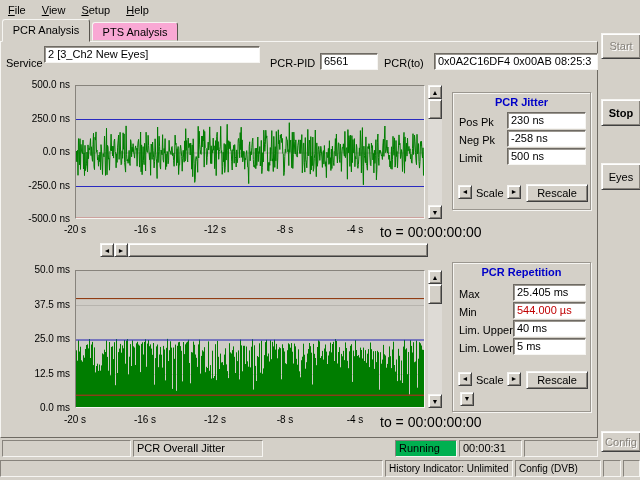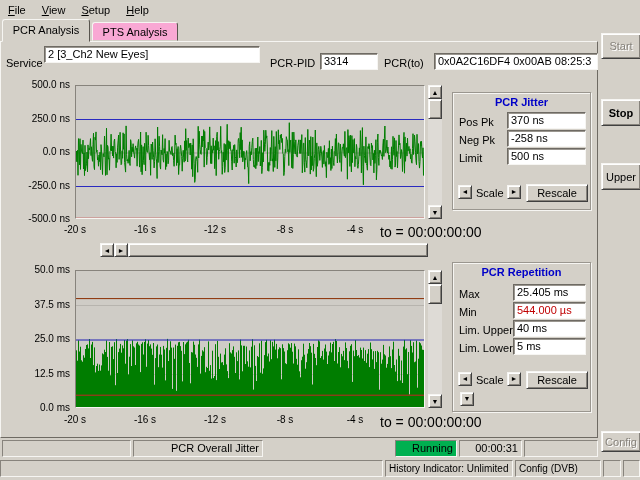--- a/index.html
+++ b/index.html
@@ -32,21 +32,21 @@
 
   .vscroll{position:absolute;width:14px;background:#dedbd6;z-index:4;}
   .hscroll{position:absolute;height:14px;background:#dedbd6;z-index:4;}
   .sb-btn{position:absolute;width:14px;height:14px;background:#d4d0c8;border:1px solid;border-color:#f6f5f2 #404040 #404040 #f6f5f2;box-shadow:inset 1px 1px 0 #fff,inset -1px -1px 0 #87837c;font-size:7px;display:flex;align-items:center;justify-content:center;cursor:pointer;}
   .sb-thumb{position:absolute;background:#d4d0c8;border:1px solid;border-color:#f6f5f2 #404040 #404040 #f6f5f2;box-shadow:inset 1px 1px 0 #fff,inset -1px -1px 0 #87837c;cursor:pointer;}
 
   .grouppanel{position:absolute;border:1px solid #9a968f;box-shadow:1px 1px 0 #f6f5f2,inset 1px 1px 0 #f6f5f2;z-index:3;}
   .ptitle{position:absolute;text-align:center;font-weight:bold;color:#0000c8;z-index:4;}
 
   .scell{position:absolute;height:17px;border:1px solid;border-color:#87837c #f6f5f2 #f6f5f2 #87837c;line-height:15px;padding:0 3px;white-space:nowrap;overflow:hidden;z-index:4;}
-  .center{text-align:right;}
+  .center{text-align:left;}
   .running{background:#00b050;}
   .small{font-size:10px;}
 </style>
 </head>
 <body>
 
 <div id="screen">
 
   <div class="menubar">
       <div class="menu-item"><u>F</u>ile</div>
@@ -56,21 +56,21 @@
     </div>
 
   <div class="tab" id="tab1">PCR Analysis</div>
   <div class="tab" id="tab2">PTS Analysis</div>
 
   <div class="client-frame"></div>
 
   <span class="lbl" style="left:6px;top:57px">Service</span>
   <div class="field" style="left:44px;top:46px;width:216px">2 [3_Ch2 New Eyes]</div>
   <span class="lbl" style="left:270px;top:57px">PCR-PID</span>
-  <div class="field" style="left:320px;top:53px;width:58px">3314</div>
+  <div class="field" style="left:320px;top:53px;width:58px">6561</div>
   <span class="lbl" style="left:384px;top:57px">PCR(to)</span>
   <div class="field" style="left:434px;top:53px;width:164px">0x0A2C16DF4  0x00AB  08:25:3</div>
 
   <span class="ytick" style="left:28px;top:79px">500.0 ns</span>
   <span class="ytick" style="left:28px;top:113px">250.0 ns</span>
   <span class="ytick" style="left:28px;top:146px">0.0 ns</span>
   <span class="ytick" style="left:28px;top:180px">-250.0 ns</span>
   <span class="ytick" style="left:28px;top:213px">-500.0 ns</span>
 
   <svg id="svg-jitter" class="plot" style="left:75px;top:85px" width="350" height="134">
@@ -104,21 +104,21 @@
       </div>
     <div class="sb-btn" style="left:14px;top:0">
         <span>►</span>
       </div>
     <div class="sb-thumb" style="left:28px;top:0;width:300px;height:14px"></div>
   </div>
 
   <div class="grouppanel" style="left:452px;top:92px;width:139px;height:118px"></div>
   <div class="ptitle" style="left:452px;top:96px;width:139px">PCR Jitter</div>
   <span class="lbl" style="left:459px;top:116px">Pos Pk</span>
-  <div class="field" style="left:507px;top:112px;width:79px">370 ns</div>
+  <div class="field" style="left:507px;top:112px;width:79px">230 ns</div>
   <span class="lbl" style="left:459px;top:134px">Neg Pk</span>
   <div class="field" style="left:507px;top:130px;width:79px">-258 ns</div>
   <span class="lbl" style="left:459px;top:152px">Limit</span>
   <div class="field" style="left:507px;top:148px;width:79px">500 ns</div>
   <button class="btn sbtn" style="left:458px;top:185px"><span>◄</span></button>
   <span class="lbl" style="left:476px;top:187px">Scale</span>
   <button class="btn sbtn" style="left:507px;top:185px"><span>►</span></button>
   <button class="btn" style="left:526px;top:184px;width:62px;height:18px">Rescale</button>
 
   <span class="ytick" style="left:28px;top:264px">50.0 ms</span>
@@ -165,21 +165,21 @@
   <span class="lbl" style="left:459px;top:342px">Lim. Lower</span>
   <div class="field" style="left:513px;top:338px;width:73px">5 ms</div>
   <button class="btn sbtn" style="left:458px;top:372px"><span>◄</span></button>
   <span class="lbl" style="left:476px;top:374px">Scale</span>
   <button class="btn sbtn" style="left:507px;top:372px"><span>►</span></button>
   <button class="btn" style="left:526px;top:371px;width:62px;height:18px">Rescale</button>
   <button class="btn sbtn" style="left:460px;top:392px"><span>▼</span></button>
 
   <button class="btn disabled" style="left:601px;top:33px;width:40px;height:26px">Start</button>
   <button class="btn bold" style="left:601px;top:99px;width:40px;height:27px">Stop</button>
-  <button class="btn" style="left:601px;top:163px;width:40px;height:27px">Upper</button>
+  <button class="btn" style="left:601px;top:163px;width:40px;height:27px">Eyes</button>
   <button class="btn disabled" style="left:601px;top:431px;width:40px;height:21px">Config</button>
 
   <div class="scell" style="left:2px;top:440px;width:129px"></div>
   <div class="scell center" style="left:133px;top:440px;width:130px">PCR Overall Jitter</div>
   <div class="scell center running" style="left:395px;top:440px;width:62px">Running</div>
   <div class="scell center" style="left:459px;top:440px;width:63px">00:00:31</div>
   <div class="scell" style="left:524px;top:440px;width:74px"></div>
 
   <div class="scell" style="left:0;top:460px;width:383px"></div>
   <div class="scell small" style="left:385px;top:460px;width:128px">History Indicator: Unlimited</div>

